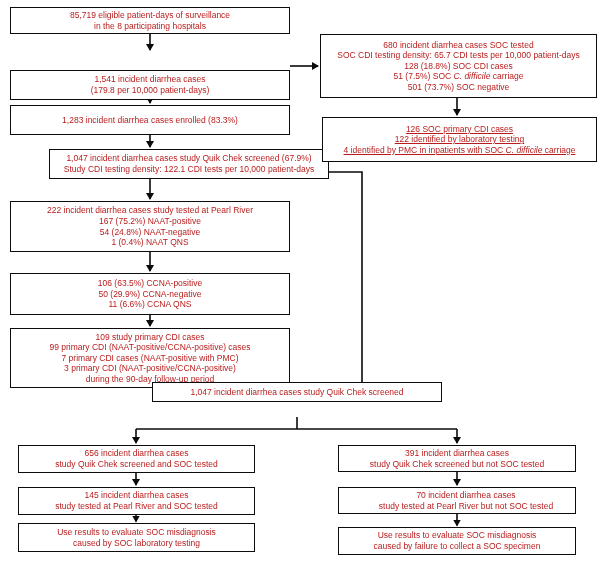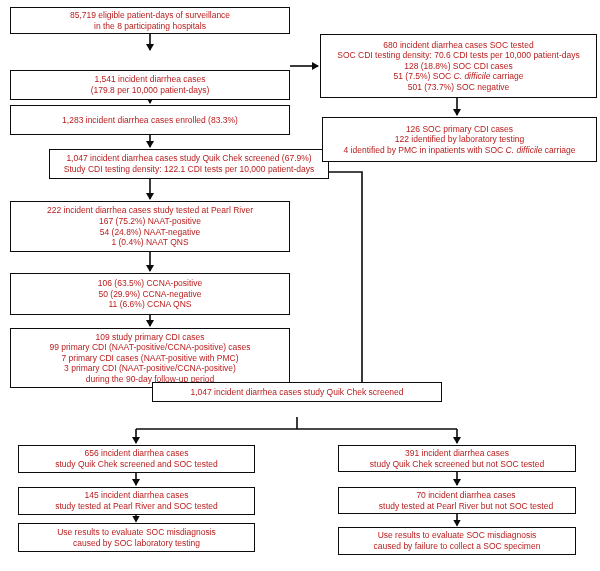--- a/index.html
+++ b/index.html
@@ -101,27 +101,27 @@
   <div class="box" style="left:10px; top:328px; width:280px; height:60px;">
     <div class="ln">109 study primary CDI cases</div>
     <div class="ln">99 primary CDI (NAAT-positive/CCNA-positive) cases</div>
     <div class="ln">7 primary CDI cases (NAAT-positive with PMC)</div>
     <div class="ln">3 primary CDI (NAAT-positive/CCNA-positive)</div>
     <div class="ln">during the 90-day follow-up period</div>
   </div>
 
   <div class="box" style="left:320px; top:34px; width:277px; height:64px;">
     <div class="ln">680 incident diarrhea cases SOC tested</div>
-    <div class="ln">SOC CDI testing density: 70.6 CDI tests per 10,000 patient-days</div>
+    <div class="ln">SOC CDI testing density: 65.7 CDI tests per 10,000 patient-days</div>
     <div class="ln">128 (18.8%) SOC CDI cases</div>
     <div class="ln"><span>51 (7.5%) SOC </span><i>C. difficile</i><span> carriage</span></div>
     <div class="ln">501 (73.7%) SOC negative</div>
   </div>
 
-  <div class="box" style="left:322px; top:117px; width:275px; height:45px;">
+  <div class="box" style="left:322px; top:117px; width:275px; height:45px;text-decoration:underline;">
     <div class="ln">126 SOC primary CDI cases</div>
     <div class="ln">122 identified by laboratory testing</div>
     <div class="ln"><span>4 identified by PMC in inpatients with SOC </span><i>C. difficile</i><span> carriage</span></div>
   </div>
 
   <div class="box" style="left:152px; top:382px; width:290px; height:20px;">
     <div class="ln">1,047 incident diarrhea cases study Quik Chek screened</div>
   </div>
 
   <div class="box" style="left:18px; top:445px; width:237px; height:28px;">

